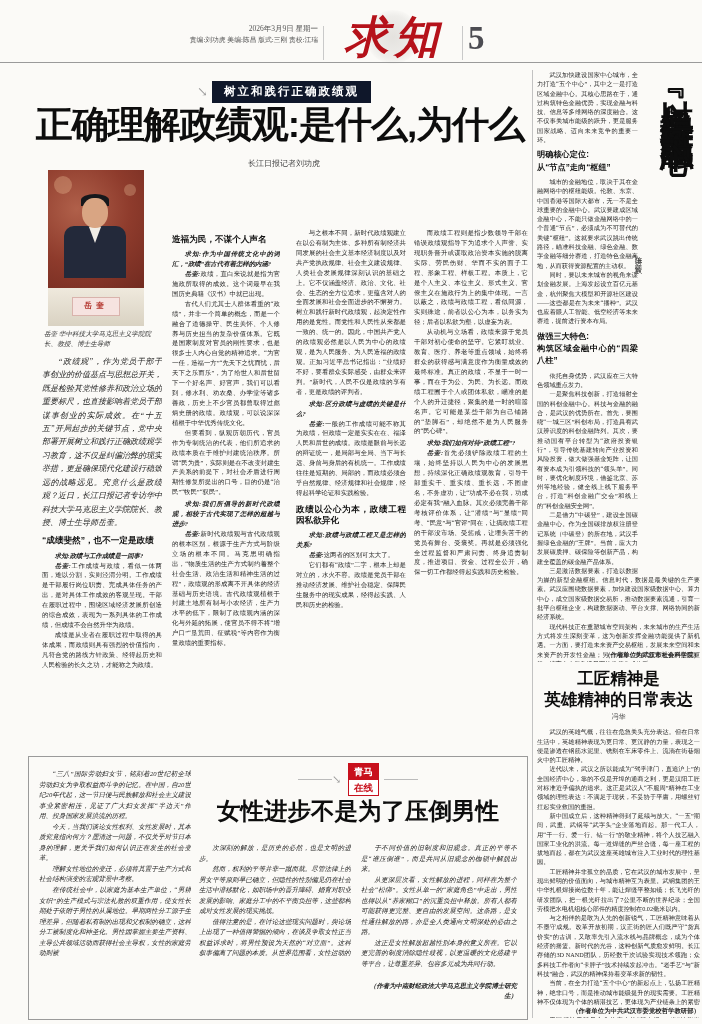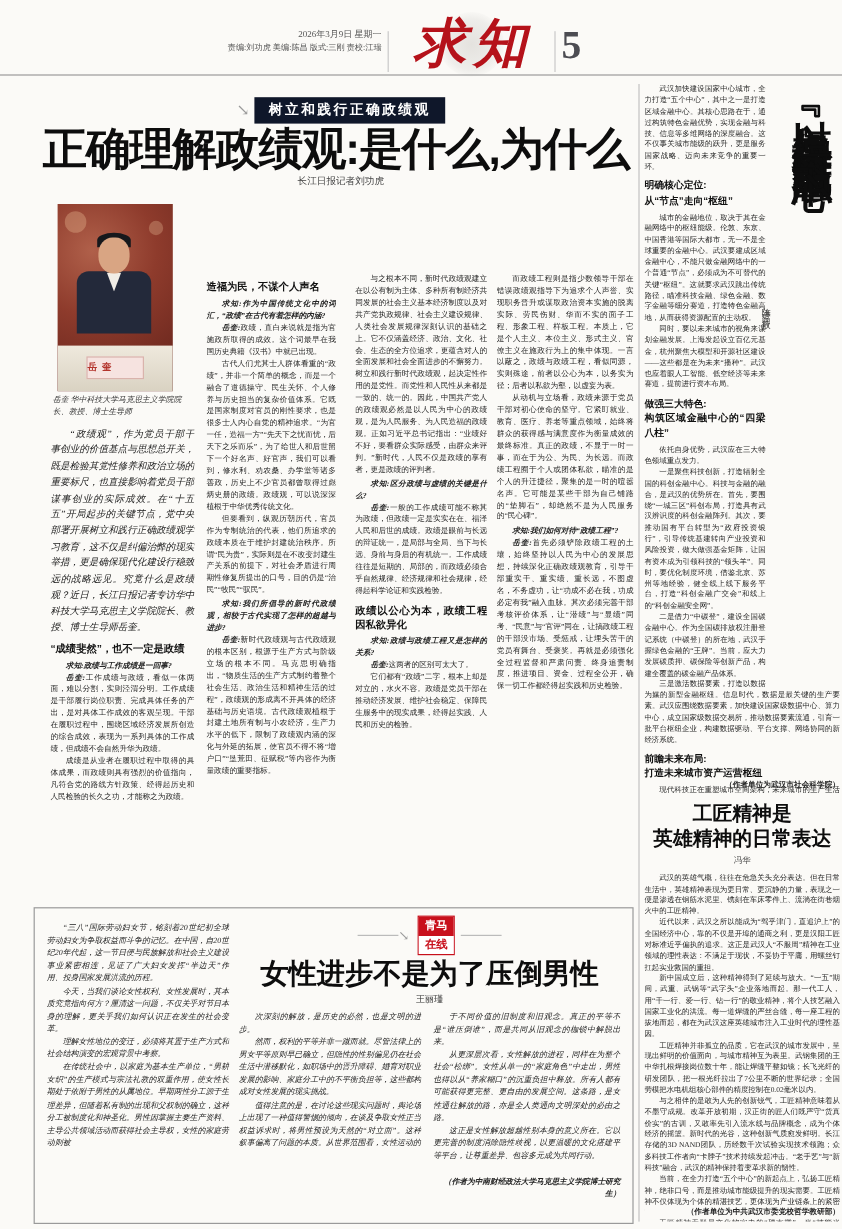--- a/index.html
+++ b/index.html
@@ -15,36 +15,36 @@
   .logo-qz .ink{position:absolute;left:34px;top:2px;width:54px;height:54px;border-radius:50%;background:radial-gradient(circle,#e4e2de 0%,#eeedea 55%,rgba(251,250,247,0) 75%);}
   .logo-qz .qz{position:relative;color:#b5121a;font-size:44px;font-weight:bold;font-style:italic;font-family:"DejaVu Serif",serif;letter-spacing:6px;line-height:58px;}
   .pageno{left:468px;top:20px;font-size:33px;font-weight:bold;color:#4c4c52;font-family:"Liberation Serif",serif;}
   .rule-top{left:0;top:62px;width:702px;height:1px;background:#9a9a9a;}
   .v-sep{left:532px;top:70px;width:1px;height:948px;background:#c2c2c2;}
   
   .kicker-row{left:40px;top:81px;width:488px;text-align:center;font-size:0;}
   .kicker-arrow{display:inline-block;vertical-align:middle;color:#9a9a9a;font-size:13px;margin-right:4px;}
   .kicker-box{display:inline-block;vertical-align:middle;background:#0f172a;color:#fff;font-weight:bold;font-size:11.5px;padding:3px 12px 4px;letter-spacing:2px;font-family:"Liberation Sans",sans-serif;}
   .headline{left:30px;top:100px;width:500px;text-align:center;font-size:37px;font-weight:900;letter-spacing:-1px;color:#0d0d0d;font-family:"Liberation Sans","DejaVu Sans",sans-serif;}
-  .byline{left:40px;top:145px;width:488px;text-align:center;font-size:8px;color:#444;}
+  .byline{left:40px;top:158px;width:488px;text-align:center;font-size:8px;color:#444;}
   
   .col{overflow:hidden;text-align:justify;}
   .colA{left:42px;top:170px;width:120px;height:575px;}
   .colB{left:172px;top:228px;width:108px;height:517px;}
   .colC{left:296px;top:228px;width:110px;height:517px;}
   .colD{left:414px;top:228px;width:114px;height:517px;}
   .photo{position:relative;width:96px;height:156px;margin:0 0 3px 6px;background:radial-gradient(circle at 30% 25%,#b0604a 0%,#8e3b2c 40%,#5f2019 100%);overflow:hidden;}
   .photo .bokeh1{position:absolute;left:6px;top:6px;width:18px;height:18px;border-radius:50%;background:rgba(235,190,150,.35);}
   .photo .bokeh2{position:absolute;right:8px;top:14px;width:12px;height:12px;border-radius:50%;background:rgba(240,200,160,.3);}
   .photo .head{position:absolute;left:34px;top:28px;width:26px;height:30px;border-radius:45% 45% 48% 48%;background:#d9a583;}
   .photo .hair{position:absolute;left:33px;top:24px;width:28px;height:12px;border-radius:50% 50% 0 0;background:#16181c;}
   .photo .body{position:absolute;left:16px;top:56px;width:62px;height:52px;border-radius:10px 10px 0 0;background:#23293a;}
   .photo .shirt{position:absolute;left:41px;top:57px;width:12px;height:16px;background:#f1ede6;clip-path:polygon(0 0,100% 0,50% 100%);}
   .photo .desk{position:absolute;left:0;bottom:0;width:100%;height:38px;background:linear-gradient(#efe9dd,#d9d2c2);}
-  .photo .plate{position:absolute;left:24px;bottom:10px;width:46px;height:17px;background:#f6e3e0;border:1px solid #d9b3ac;color:#b3342c;font-size:8px;font-weight:bold;text-align:left;line-height:16px;letter-spacing:4px;}
+  .photo .plate{position:absolute;left:24px;bottom:10px;width:46px;height:17px;background:#f6e3e0;border:1px solid #d9b3ac;color:#b3342c;font-size:8px;font-weight:bold;text-align:center;line-height:16px;letter-spacing:4px;}
   .caption{font-size:6.6px;font-style:italic;color:#333;line-height:1.5;margin:2px 0 6px 2px;text-align:left;}
   .intro{font-size:8px;font-style:italic;line-height:1.68;color:#222;text-indent:2em;margin-bottom:4px;}
   .bk{font-size:6.4px;line-height:1.55;color:#262626;}
   .bk-p{text-indent:2em;}
   .bk-sub{font-size:8.6px;font-weight:bold;font-style:normal;line-height:1.3;margin:6px 0 4px;color:#111;text-indent:0;white-space:pre-line;font-family:"Liberation Sans",sans-serif;}
   .bk-q{font-weight:bold;font-style:italic;text-indent:2em;margin-top:2px;}
   .bk-a{text-indent:2em;}
   .bk-a b{font-style:italic;}
   .bk-attr{font-weight:bold;text-align:right;margin-top:2px;text-indent:0;}
   
@@ -153,22 +153,20 @@
       <div class="bk bk-sub">明确核心定位:
 从“节点”走向“枢纽”</div>
       <div class="bk bk-p">城市的金融地位，取决于其在金融网络中的枢纽能级。伦敦、东京、中国香港等国际大都市，无一不是全球重要的金融中心。武汉要建成区域金融中心，不能只做金融网络中的一个普通“节点”，必须成为不可替代的关键“枢纽”。这就要求武汉跳出传统路径，瞄准科技金融、绿色金融、数字金融等细分赛道，打造特色金融高地，从而获得资源配置的主动权。</div>
       <div class="bk bk-p">同时，要以未来城市的视角来谋划金融发展。上海发起设立百亿元基金，杭州聚焦大模型和开源社区建设——这些都是在为未来“播种”。武汉也应着眼人工智能、低空经济等未来赛道，提前进行资本布局。</div>
       <div class="bk bk-sub">做强三大特色:
 构筑区域金融中心的“四梁八柱”</div>
       <div class="bk bk-p">依托自身优势，武汉应在三大特色领域重点发力。</div>
       <div class="bk bk-p">一是聚焦科技创新，打造辐射全国的科创金融中心。科技与金融的融合，是武汉的优势所在。首先，要围绕“一城三区”科创布局，打造具有武汉辨识度的科创金融阵列。其次，要推动国有平台转型为“政府投资银行”，引导传统基建转向产业投资和风险投资，做大做强基金矩阵，让国有资本成为引领科技的“领头羊”。同时，要优化制度环境，借鉴北京、苏州等地经验，健全线上线下服务平台，打造“科创金融广交会”和线上的“科创金融安全网”。</div>
       <div class="bk bk-p">二是借力“中碳登”，建设全国碳金融中心。作为全国碳排放权注册登记系统（中碳登）的所在地，武汉手握绿色金融的“王牌”。当前，应大力发展碳质押、碳保险等创新产品，构建全覆盖的碳金融产品体系。</div>
       <div class="bk bk-p">三是激活数据要素，打造以数据为媒的新型金融枢纽。信息时代，数据是最关键的生产要素。武汉应围绕数据要素，加快建设国家级数据中心、算力中心，成立国家级数据交易所，推动数据要素流通，引育一批平台枢纽企业，构建数据驱动、平台支撑、网络协同的新经济系统。</div>
-      <div class="bk bk-sub">前瞻未来布局:
-打造未来城市资产运营枢纽</div>
       <div class="bk bk-p">现代科技正在重塑城市空间架构，未来城市的生产生活方式将发生深刻变革，这为创新发挥金融功能提供了新机遇。一方面，要打造未来资产交易枢纽，发展未来空间和未来资产的开发性金融；另一方面，要打造未来资产运营枢纽，培育未来复杂场景下的价值生成体系。</div>
     </div>
 </div>
 <div class="abs fin-head">以『枢纽』逻辑打造区域金融中心</div>
 <div class="abs fin-authors">陈进 曾歆</div>
 <div class="abs fin-attr bk bk-attr" style="font-size:6.4px;">（作者单位为武汉市社会科学院）</div>
 
 <div class="abs craft sb">
   <div class="craft-title">工匠精神是</div>
   <div class="craft-title">英雄精神的日常表达</div>
@@ -187,21 +185,20 @@
 
 <div class="abs ybox">
   <div class="ytitle">
     <div class="badge-row">
       <span class="badge-line"></span><span class="badge-arrow">↘</span><span class="badge">
           <span class="b1">青马</span>
           <span class="b2">在线</span>
         </span><span class="badge-line"></span>
     </div>
     <div class="yheadline">女性进步不是为了压倒男性</div>
-    <div class="yauthor">王丽瑾</div>
   </div>
   <div class="ycol ycol1">
       <div class="bk bk-p">“三八”国际劳动妇女节，铭刻着20世纪初全球劳动妇女为争取权益而斗争的记忆。在中国，自20世纪20年代起，这一节日便与民族解放和社会主义建设事业紧密相连，见证了广大妇女发挥“半边天”作用、投身国家发展洪流的历程。</div>
       <div class="bk bk-p">今天，当我们谈论女性权利、女性发展时，其本质究竟指向何方？厘清这一问题，不仅关乎对节日本身的理解，更关乎我们如何认识正在发生的社会变革。</div>
       <div class="bk bk-p">理解女性地位的变迁，必须将其置于生产方式和社会结构演变的宏观背景中考察。</div>
       <div class="bk bk-p">在传统社会中，以家庭为基本生产单位，“男耕女织”的生产模式与宗法礼教的双重作用，使女性长期处于依附于男性的从属地位。早期两性分工源于生理差异，但随着私有制的出现和父权制的确立，这种分工被制度化和神圣化。男性因掌握主要生产资料、主导公共领域活动而获得社会主导权，女性的家庭劳动则被</div>
     </div>
   <div class="ycol ycol2">
       <div class="bk bk-p">次深刻的解放，是历史的必然，也是文明的进步。</div>
       <div class="bk bk-p">然而，权利的平等并非一蹴而就。尽管法律上的男女平等原则早已确立，但隐性的性别偏见仍在社会生活中潜移默化，如职场中的晋升障碍、婚育对职业发展的影响、家庭分工中的不平衡负担等，这些都构成对女性发展的现实挑战。</div>

